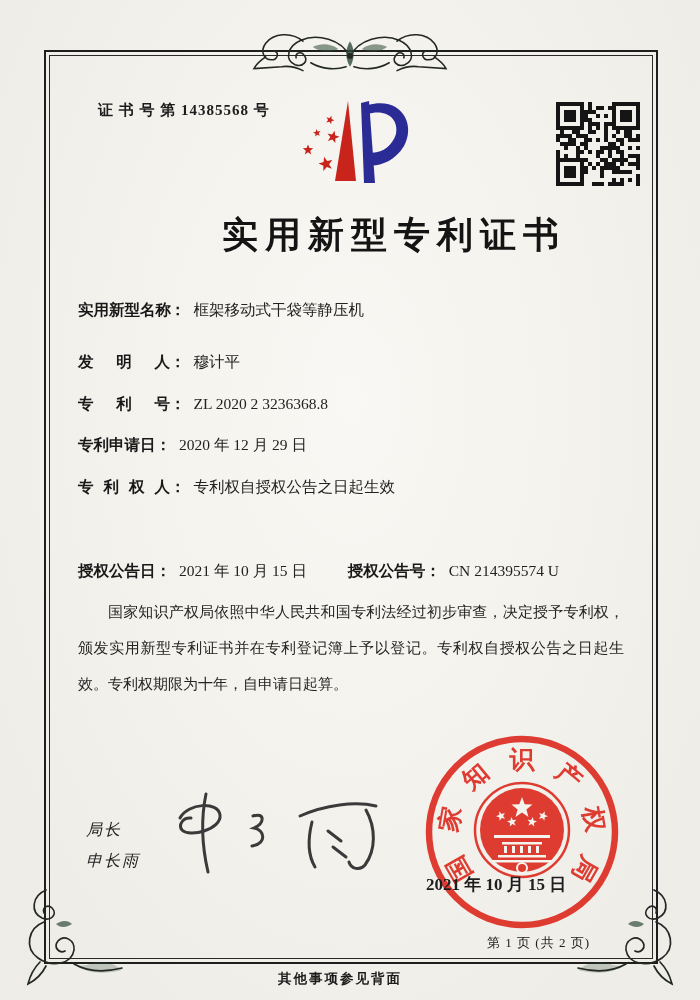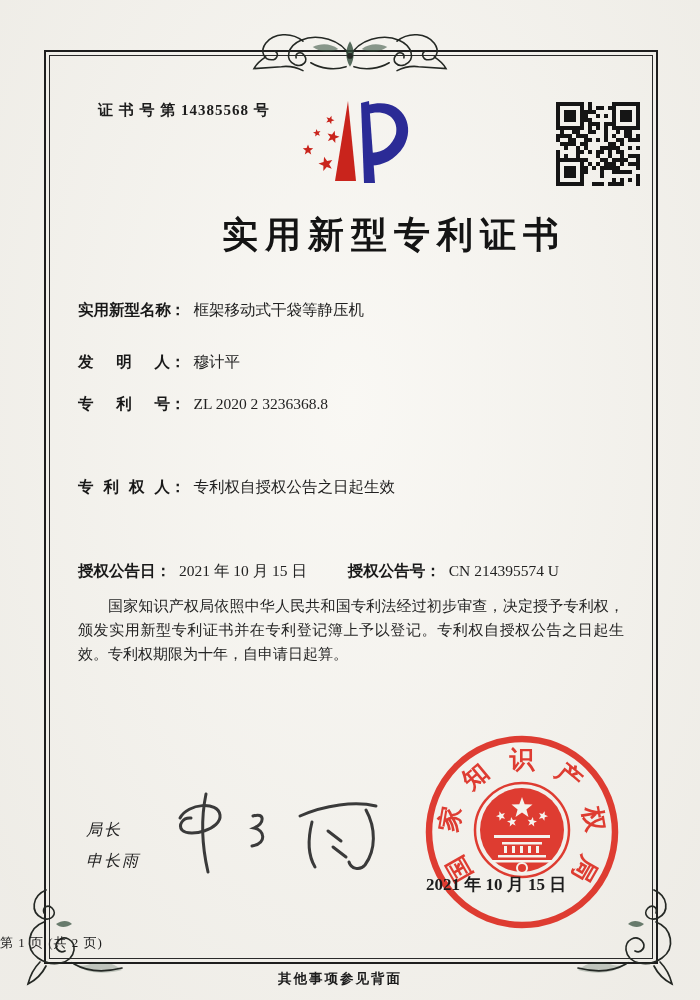--- a/index.html
+++ b/index.html
@@ -25,31 +25,31 @@
   .logo{left:262px;top:93px;width:160px;height:100px;}
   .qr{left:556px;top:102px;width:84px;height:84px;}
   .title{left:0;top:211px;width:700px;text-align:center;font-size:36px;font-weight:700;
     letter-spacing:7px;color:#141414;padding-left:44px;}
   .field-row{left:78px;font-size:15.5px;white-space:nowrap;}
   .flabel{font-weight:600;color:#181818;}
   .jlabel{display:inline-block;width:92px;text-align:justify;text-align-last:justify;vertical-align:bottom;}
   .colon{font-weight:600;margin-right:8px;}
   .fvalue{font-weight:400;color:#222;}
   .grant2{margin-left:37px;}
-  .body-text{left:78px;top:594px;width:546px;font-size:15px;line-height:24px;
+  .body-text{left:78px;top:594px;width:546px;font-size:15px;line-height:36px;
     text-align:justify;color:#242424;}
   .body-text p{margin:0;text-indent:2em;}
   .officer{font-size:16px;letter-spacing:2px;color:#222;font-style:italic;}
   .sig{left:150px;top:788px;width:262px;height:88px;}
   .seal{left:422px;top:732px;width:200px;height:200px;opacity:0.93;}
   .seal .char{position:absolute;font-size:25px;font-weight:700;color:#dd2f24;
     font-family:"Liberation Serif","DejaVu Serif",serif;}
   .seal-date{left:426px;top:873px;width:180px;font-size:17px;font-weight:600;color:#1d1d1d;
     white-space:nowrap;z-index:5;}
-  .footer-page{left:0;top:934px;width:590px;text-align:left;font-size:13px;letter-spacing:1px;}
+  .footer-page{left:0;top:934px;width:590px;text-align:right;font-size:13px;letter-spacing:1px;}
   .back-note{left:0;top:970px;width:680px;text-align:center;font-size:13.5px;font-weight:600;letter-spacing:2px;}
   .orn{pointer-events:none;}
 </style>
 </head>
 <body>
 
 <div class="page">
 
   <div class="border-outer">
     <div class="border-inner"></div>
@@ -347,20 +347,23 @@
 
   <div class="abs field-row" style="top:300px">
     <span class="flabel jlabel">实用新型名称</span><span class="colon">：</span><span class="fvalue">框架移动式干袋等静压机</span>
   </div>
   <div class="abs field-row" style="top:352px">
     <span class="flabel jlabel">发明人</span><span class="colon">：</span><span class="fvalue">穆计平</span>
   </div>
   <div class="abs field-row" style="top:394px">
     <span class="flabel jlabel">专利号</span><span class="colon">：</span><span class="fvalue">ZL 2020 2 3236368.8</span>
   </div>
+  <div class="abs field-row" style="top:435px">
+    <span class="flabel">专利申请日</span><span class="colon">：</span><span class="fvalue">2020 年 12 月 29 日</span>
+  </div>
   <div class="abs field-row" style="top:477px">
     <span class="flabel jlabel">专利权人</span><span class="colon">：</span><span class="fvalue">专利权自授权公告之日起生效</span>
   </div>
   <div class="abs field-row" style="top:561px">
     <span>
       <span class="flabel">授权公告日</span><span class="colon">：</span><span class="fvalue">2021 年 10 月 15 日</span>
     </span>
     <span class="grant2">
       <span class="flabel">授权公告号</span><span class="colon">：</span><span class="fvalue">CN 214395574 U</span>
     </span>

